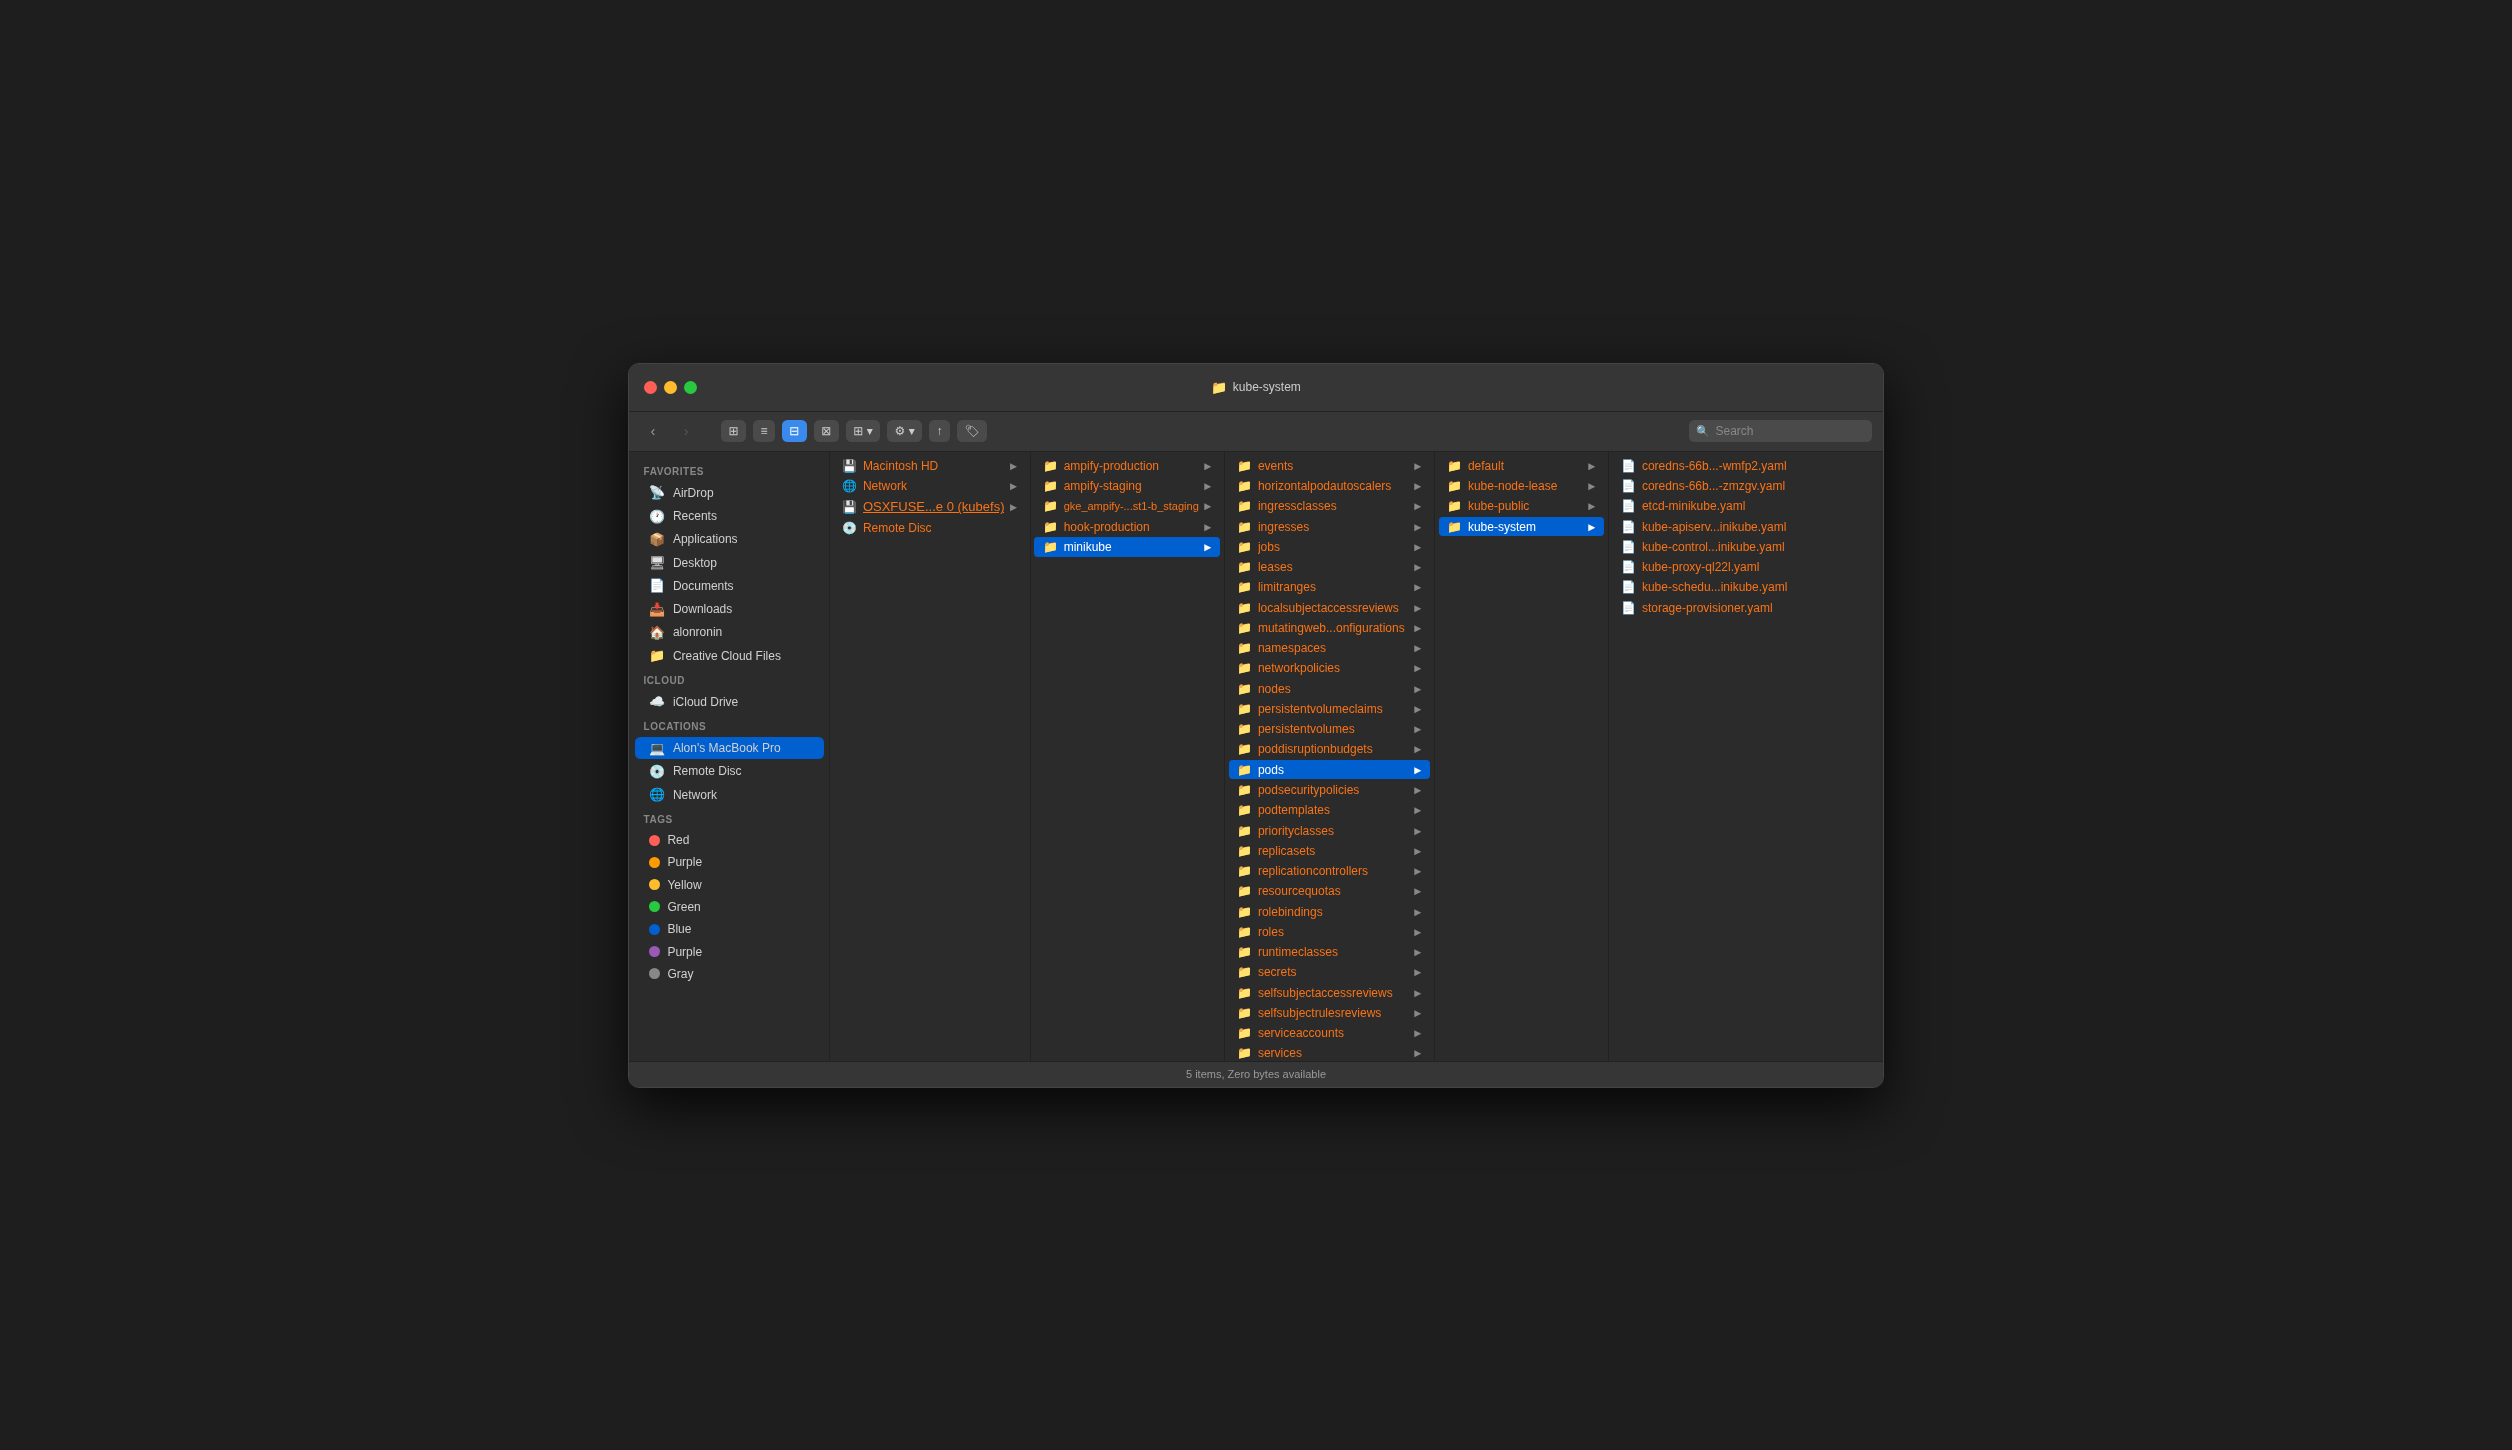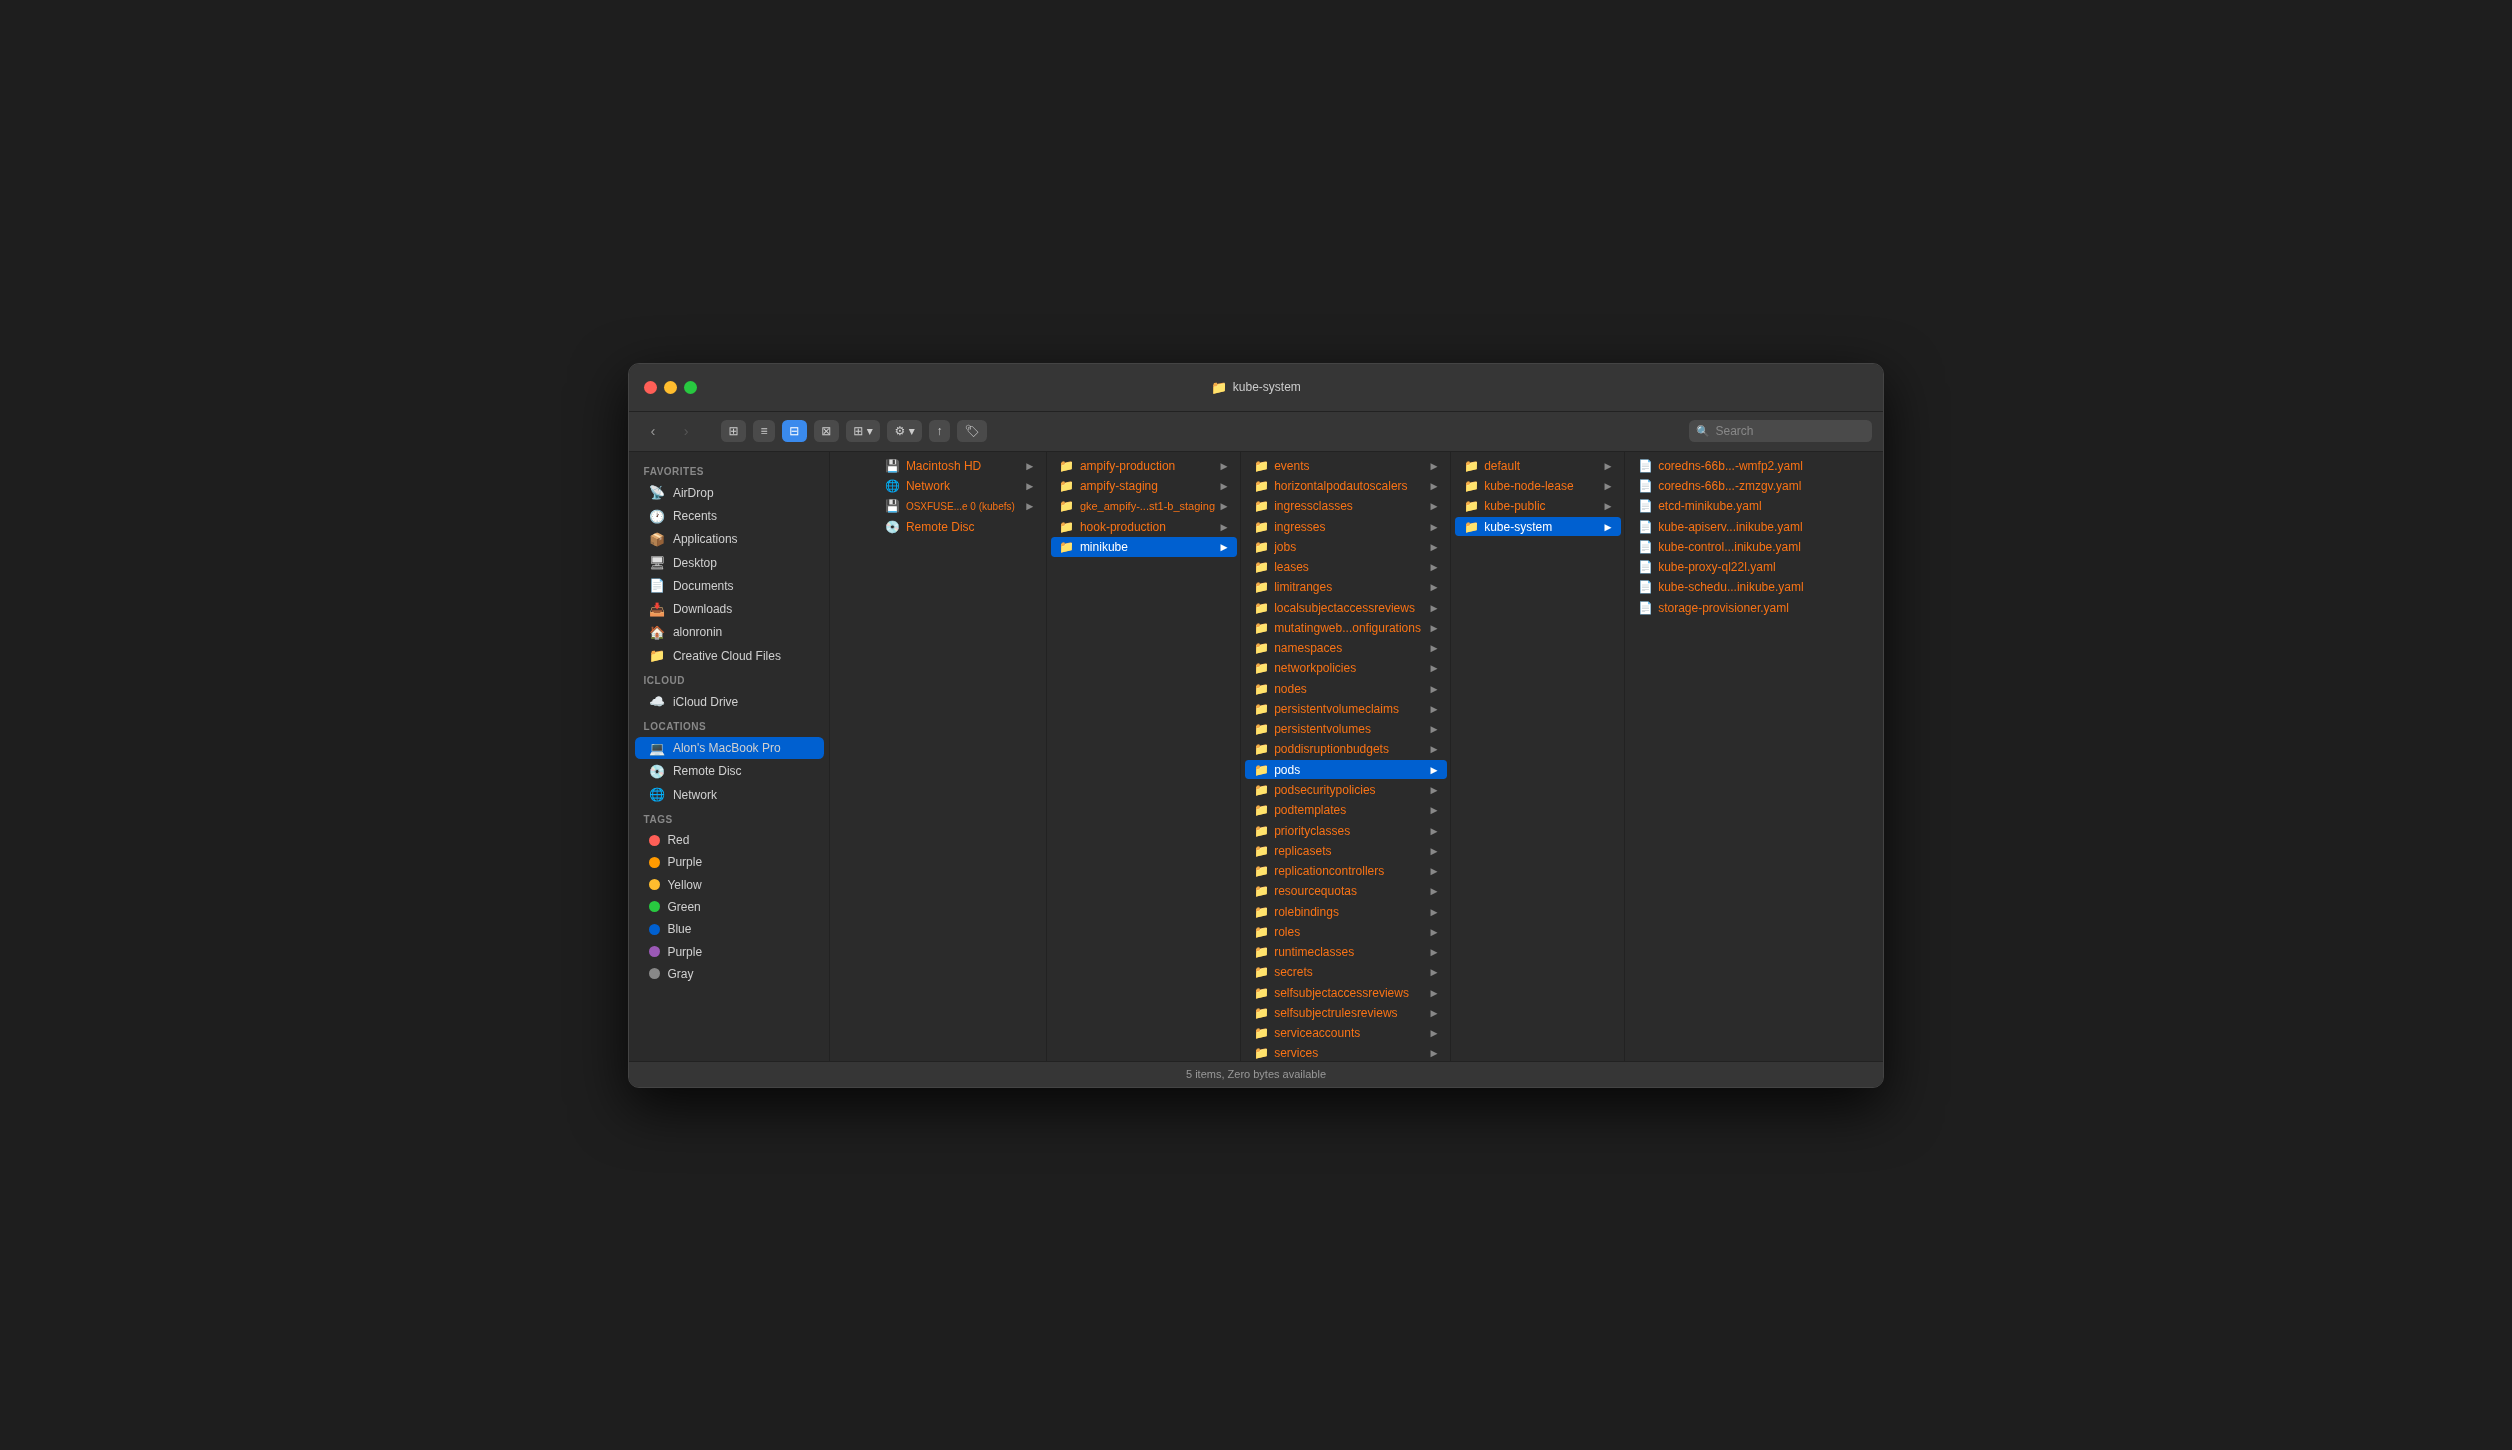--- a/index.html
+++ b/index.html
@@ -112,21 +112,20 @@
       font-size: 12px;
       outline: none;
       width: 100%;
     }
     .search-input::placeholder { color: #888; }
     
     .main-content {
       display: flex;
       flex: 1;
       overflow: hidden;
-      gap: 43px;
     }
     
     .sidebar {
       width: 201px;
       background: #2b2b2b;
       border-right: 0.9px solid #222;
       overflow-y: auto;
       padding: 7.3px 0;
       flex-shrink: 0;
     }
@@ -339,21 +338,21 @@
           <span class="file-label">Macintosh HD</span>
           <span class="file-arrow">▶</span>
         </div>
         <div class="file-item">
           <span class="file-icon">🌐</span>
           <span class="file-label">Network</span>
           <span class="file-arrow">▶</span>
         </div>
         <div class="file-item">
           <span class="file-icon">💾</span>
-          <span class="file-label" style="font-size:10px;">OSXFUSE...e 0 (kubefs)</span>
+          <span class="file-label" style="font-size:13px;text-decoration:underline;">OSXFUSE...e 0 (kubefs)</span>
           <span class="file-arrow">▶</span>
         </div>
         <div class="file-item">
           <span class="file-icon">💿</span>
           <span class="file-label">Remote Disc</span>
         </div>
       </div>
 
       <div class="column" style="min-width:183px;">
         <div class="file-item">

